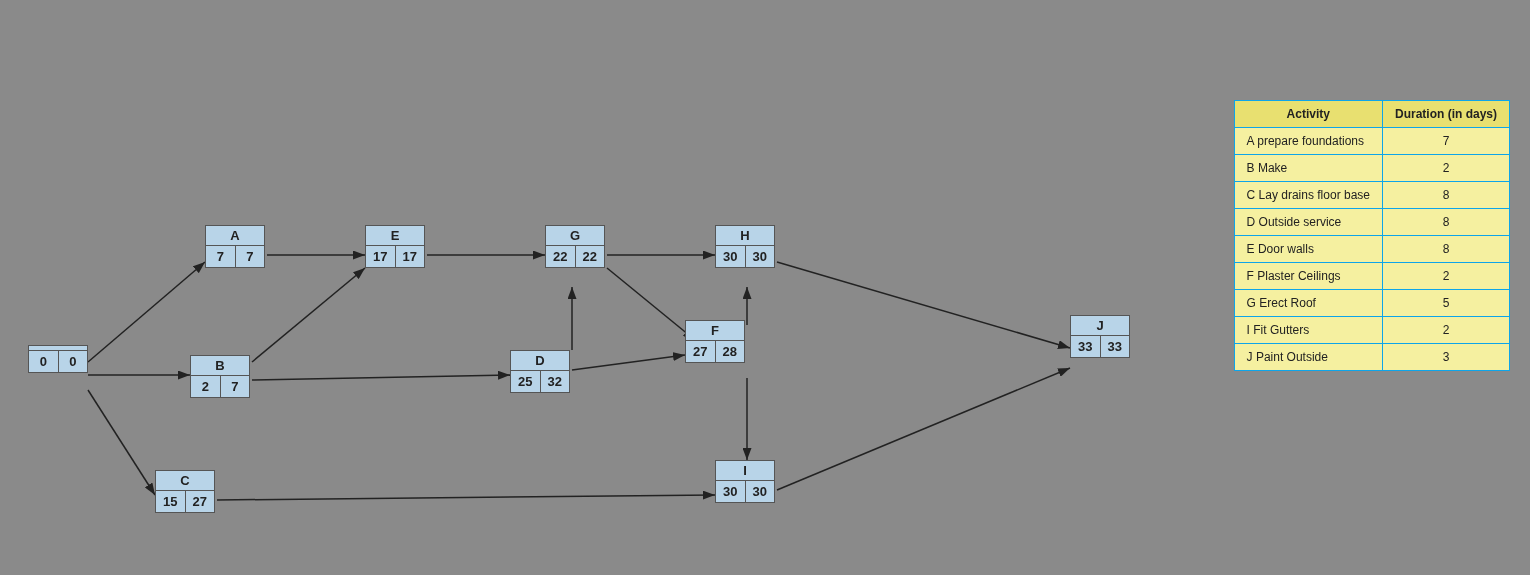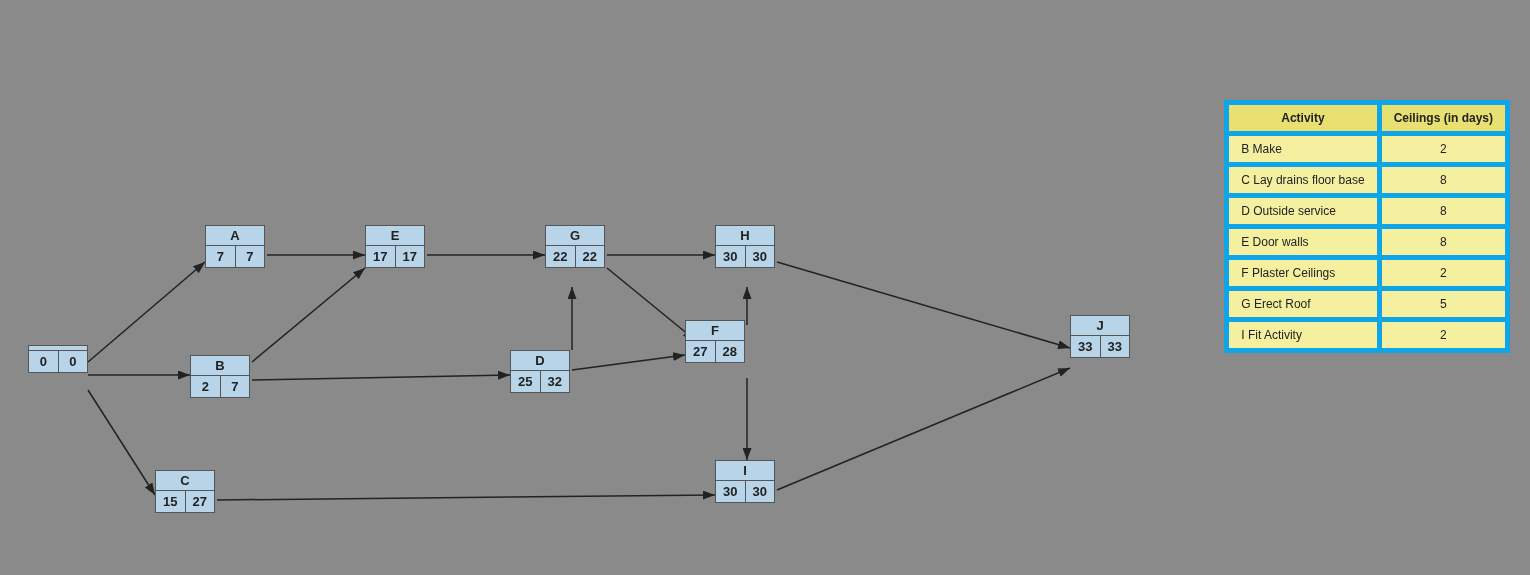--- a/index.html
+++ b/index.html
@@ -59,21 +59,21 @@
 
     
     .info-table {
       position: absolute;
       top: 100px;
       right: 20px;
       border-collapse: collapse;
       background: #f5f0a0;
     }
     .info-table th, .info-table td {
-      border: 5px solid #0ea5e9;
+      border: 1px solid #0ea5e9;
       padding: 6px 12px;
       font-size: 12px;
       color: #222;
       text-align: center;
     }
     .info-table th {
       background: #e8e070;
       font-weight: bold;
     }
     .info-table td:first-child {
@@ -222,25 +222,29 @@
         <div class="node-val">33</div>
         <div class="node-val">33</div>
       </div>
     </div>
   </div>
 
 <table class="info-table">
   <thead>
     <tr>
       <th>Activity</th>
-      <th>Ceilings (in days)</th>
+      <th>Duration (in days)</th>
     </tr>
   </thead>
   <tbody id="table-body">
       <tr>
+        <td>A prepare foundations</td>
+        <td>7</td>
+      </tr>
+      <tr>
         <td>B Make</td>
         <td>2</td>
       </tr>
       <tr>
         <td>C Lay drains floor base</td>
         <td>8</td>
       </tr>
       <tr>
         <td>D Outside service</td>
         <td>8</td>
@@ -251,17 +255,21 @@
       </tr>
       <tr>
         <td>F Plaster Ceilings</td>
         <td>2</td>
       </tr>
       <tr>
         <td>G Erect Roof</td>
         <td>5</td>
       </tr>
       <tr>
-        <td>I Fit Activity</td>
+        <td>I Fit Gutters</td>
         <td>2</td>
+      </tr>
+      <tr>
+        <td>J Paint Outside</td>
+        <td>3</td>
       </tr>
     </tbody>
 </table>
 
 </body></html>

